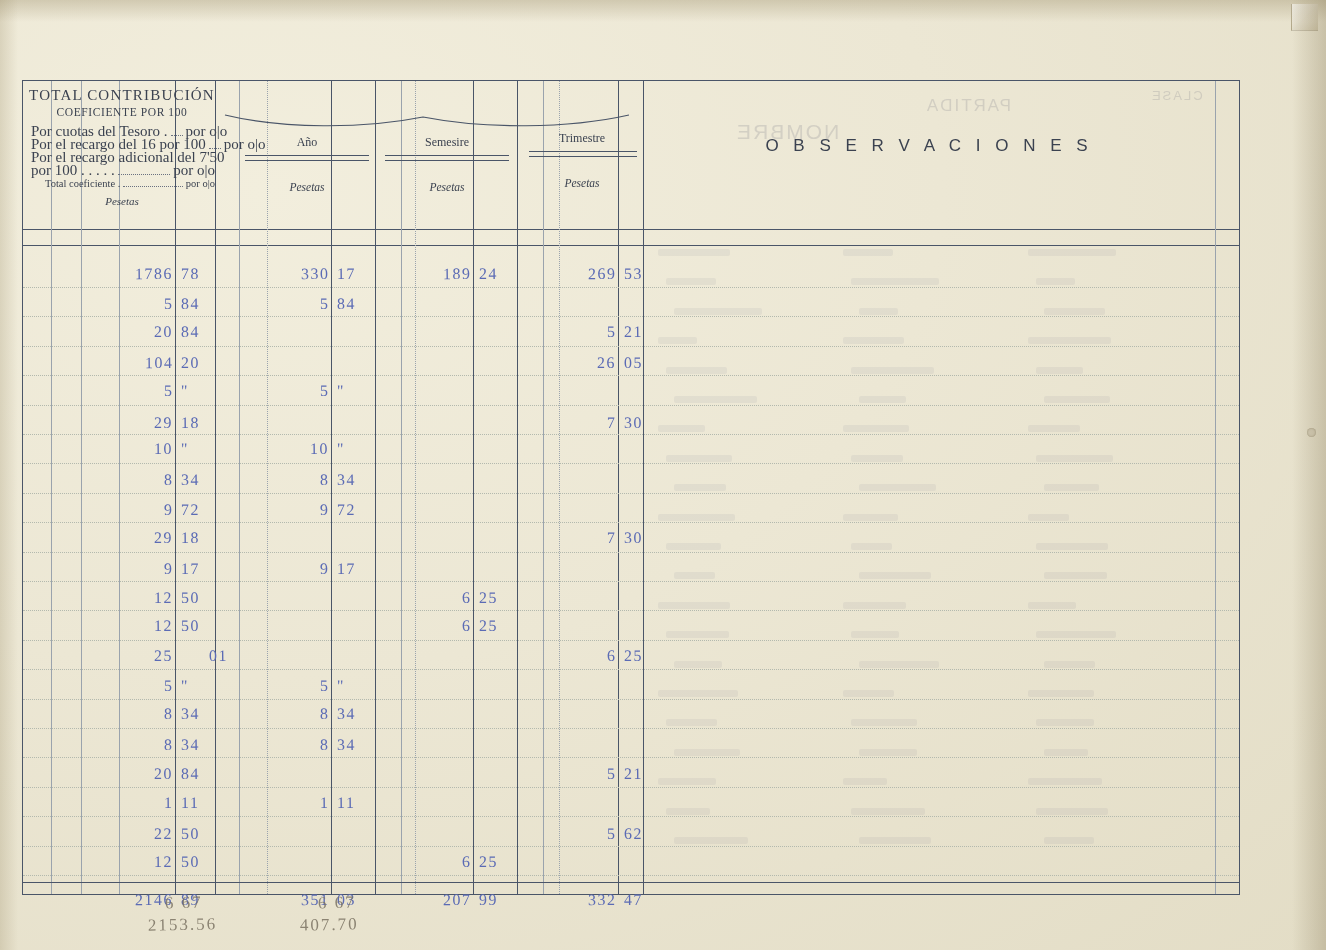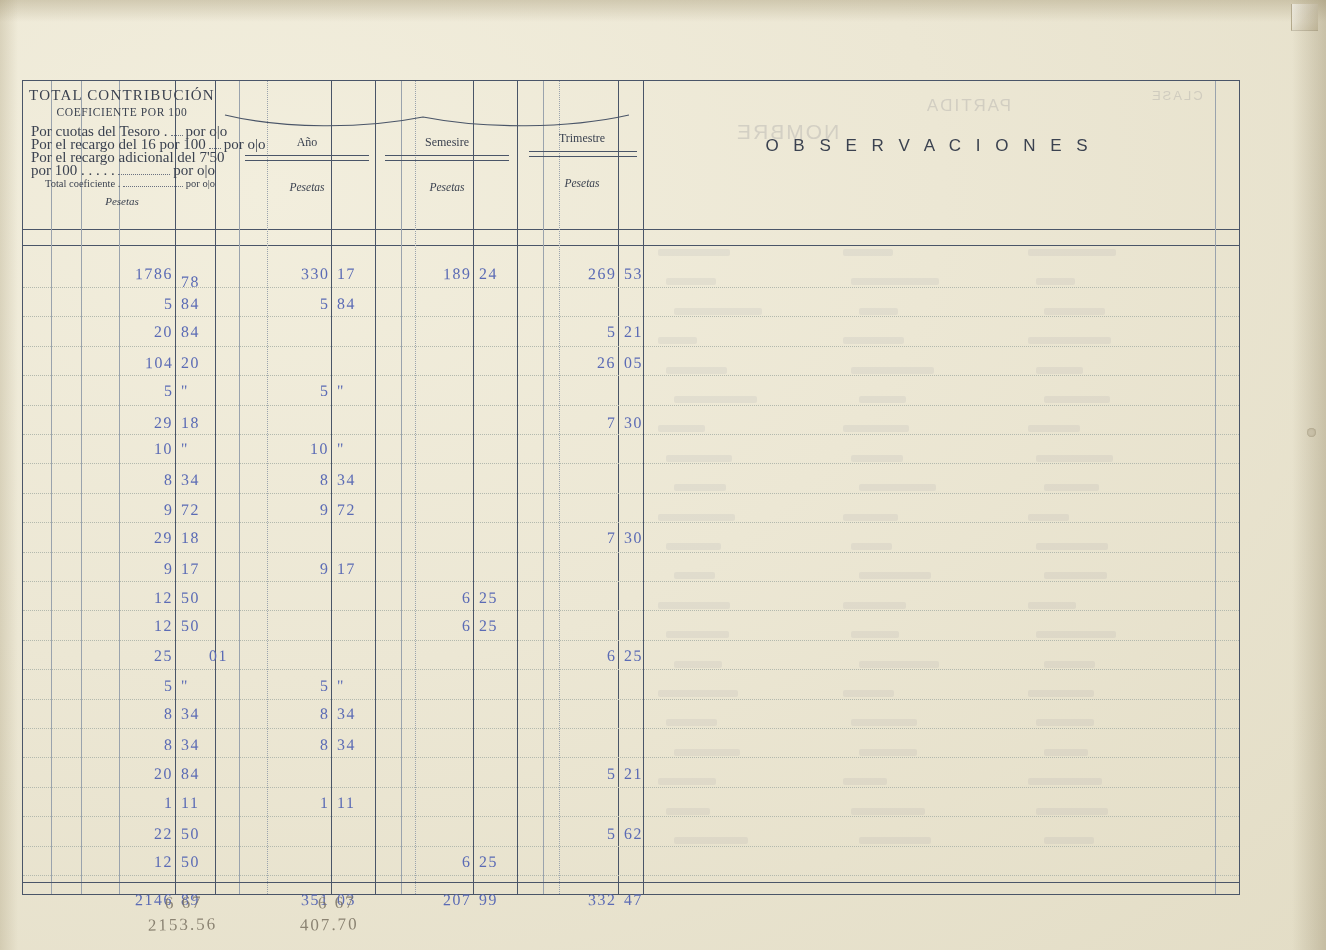--- a/index.html
+++ b/index.html
@@ -389,21 +389,21 @@
 
     <div class="pes-it" style="left:216px; top:100px; width:136px;">Pesetas</div>
     <div class="pes-it" style="left:354px; top:100px; width:140px;">Pesetas</div>
     <div class="pes-it" style="left:498px; top:96px; width:122px;">Pesetas</div>
 
     <div class="hdr-obs" style="left:620px; top:55px; width:572px;">O B S E R V A C I O N E S</div>
 
     <div id="rows">
         <div class="rowline" style="top: 206px;"></div>
         <div class="num" style="right: 1066px; text-align: right; top: 184px;">1786</div>
-        <div class="num" style="left: 158px; text-align: left; top: 184px; margin-top: 8px;">78</div>
+        <div class="num" style="left: 158px; text-align: left; top: 184px;">78</div>
         <div class="num" style="right: 910px; text-align: right; top: 184px;">330</div>
         <div class="num" style="left: 314px; text-align: left; top: 184px;">17</div>
         <div class="num" style="right: 768px; text-align: right; top: 184px;">189</div>
         <div class="num" style="left: 456px; text-align: left; top: 184px;">24</div>
         <div class="num" style="right: 623px; text-align: right; top: 184px;">269</div>
         <div class="num" style="left: 601px; text-align: left; top: 184px;">53</div>
         <div class="rowline" style="top: 235.4px;"></div>
         <div class="num" style="right: 1066px; text-align: right; top: 214.4px;">5</div>
         <div class="num" style="left: 158px; text-align: left; top: 214.4px;">84</div>
         <div class="num" style="right: 910px; text-align: right; top: 214.4px;">5</div>

